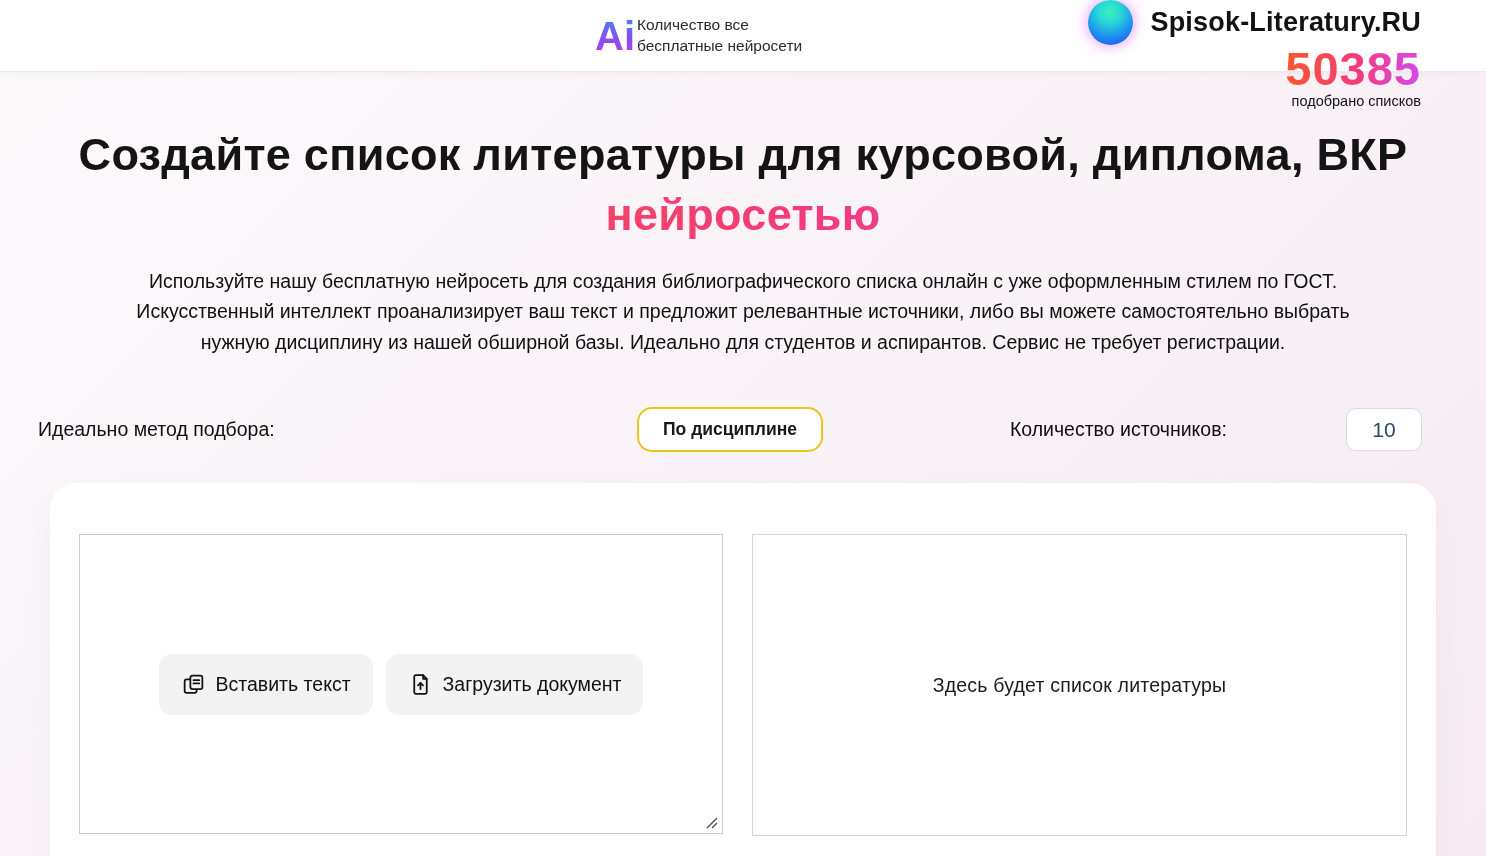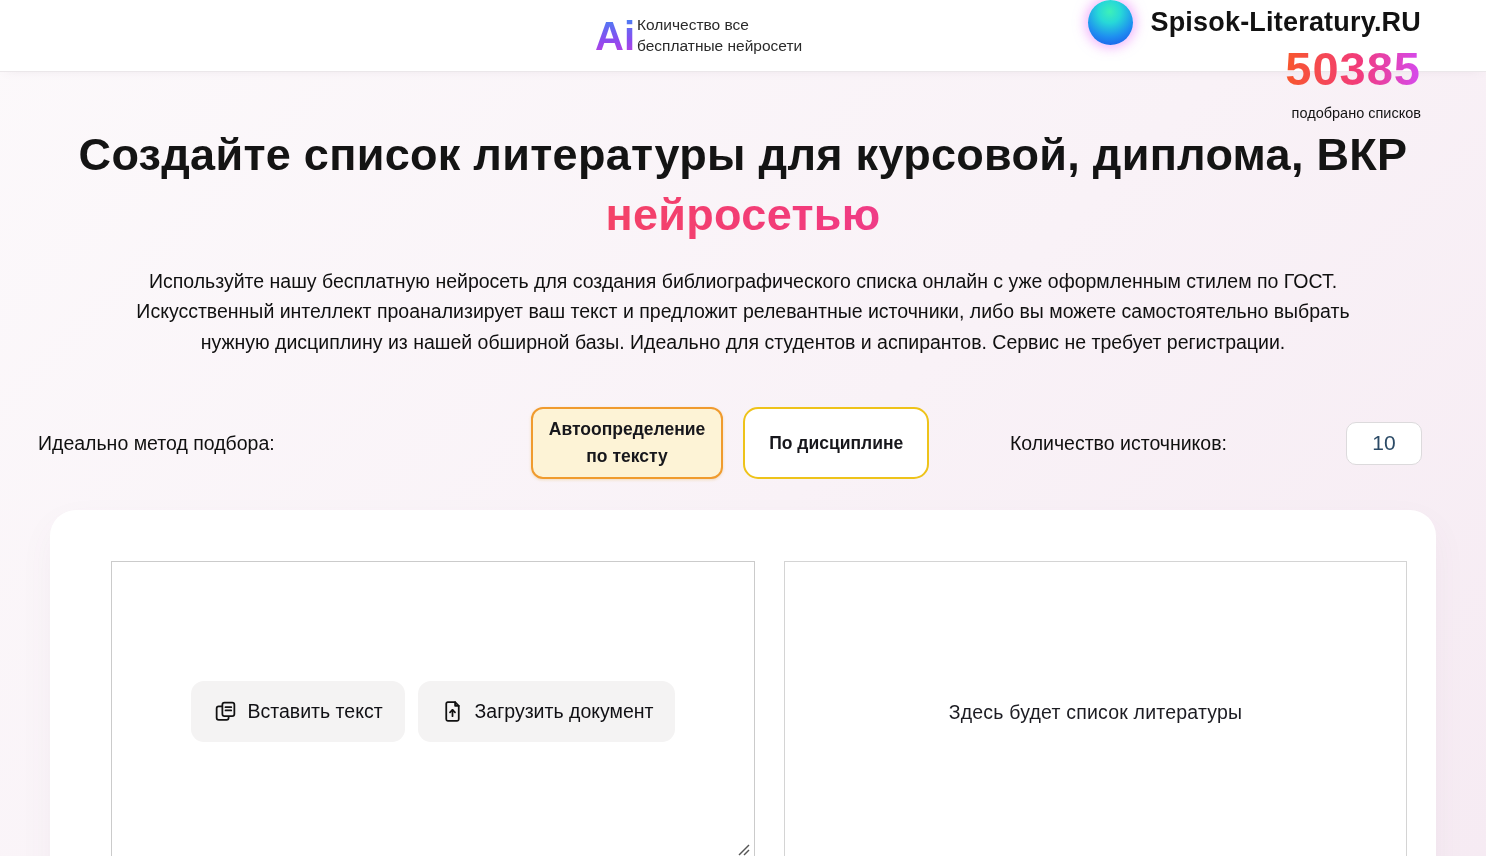--- a/index.html
+++ b/index.html
@@ -42,21 +42,21 @@
   .ai-caption { font-size: 15.5px; line-height: 1.35; color: #2a2a2a; }
   .ai-caption span { display: block; }
 
   .counter { margin-left: auto; text-align: right; line-height: 1; }
   .counter-number {
     font-size: 47px; font-weight: 700; letter-spacing: 1px;
     background: linear-gradient(90deg, var(--accent-gradient-start), var(--accent-gradient-mid) 55%, var(--accent-gradient-end));
     -webkit-background-clip: text; background-clip: text; color: transparent;
     display: block;
   }
-  .counter-caption { display: block; font-size: 14.5px; color: #141414; margin-top: 14px; }
+  .counter-caption { display: block; font-size: 14.5px; color: #141414; margin-top: 2px; }
 
   
   .hero { padding-top: 54px; text-align: center; }
   .hero-title { font-size: 45px; font-weight: 700; line-height: 1.33; color: #141414; letter-spacing: 0.3px; }
   .hero-title .line { display: block; }
   .hero-title .gradient-line {
     background: linear-gradient(90deg, var(--accent-gradient-start), var(--accent-gradient-mid) 55%, var(--accent-gradient-end));
     -webkit-background-clip: text; background-clip: text; color: transparent;
   }
   .hero-desc {
@@ -104,21 +104,21 @@
     text-align: center; outline: none;
   }
 
   
   .card {
     margin: 31px auto 0; width: 1386px;
     background: #ffffff; border-radius: 26px;
     padding: 51px 29px 50px;
     box-shadow: 0 14px 34px rgba(110, 70, 110, 0.05);
   }
-  .panels { display: flex; gap: 29px; margin-left: 32px; }
+  .panels { display: flex; gap: 29px; }
   .text-area {
     position: relative;
     width: 644px; height: 300px;
     background: #ffffff; border: 1px solid #cbcbcb;
     display: flex; align-items: center; justify-content: center; gap: 13px;
   }
   .ghost-btn {
     display: flex; align-items: center; gap: 10px;
     background: #f4f3f3; border: none; border-radius: 13px;
     padding: 0 22px; height: 61px;
@@ -166,24 +166,20 @@
       <span>Используйте нашу бесплатную нейросеть для создания библиографического списка онлайн с уже оформленным стилем по ГОСТ.</span>
       <span>Искусственный интеллект проанализирует ваш текст и предложит релевантные источники, либо вы можете самостоятельно выбрать</span>
       <span>нужную дисциплину из нашей обширной базы. Идеально для студентов и аспирантов. Сервис не требует регистрации.</span>
     </p>
   </section>
 
   <section class="controls">
     <div class="method-label">Идеально метод подбора:</div>
 
     <div class="method-buttons">
-      <button class="method-btn active">
-        <span class="btn-line">Автоопределение</span>
-        <span class="btn-line">по тексту</span>
-      </button>
       <button class="method-btn inactive">
         <span class="btn-line">По дисциплине</span>
       </button>
     </div>
 
     <div class="sources-group">
       <div class="sources-label">Количество источников:</div>
       <input class="sources-input" type="text" value="10" style="">
     </div>
   </section>

